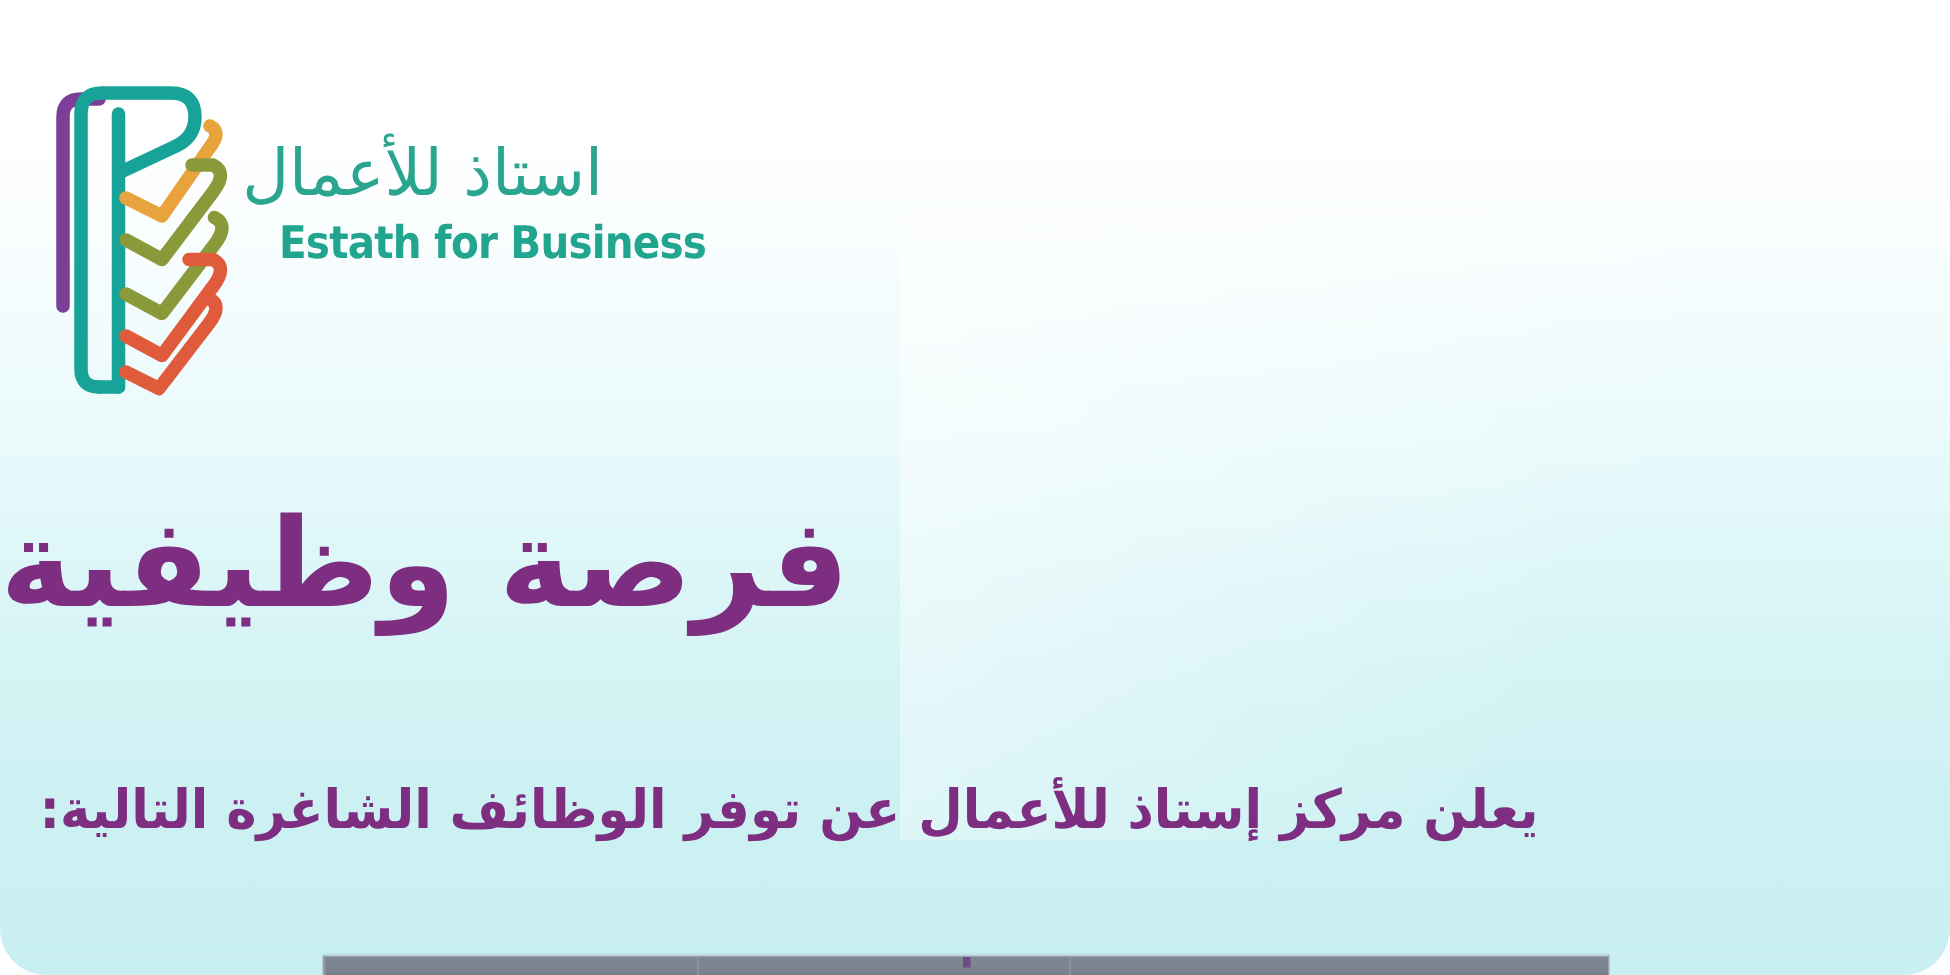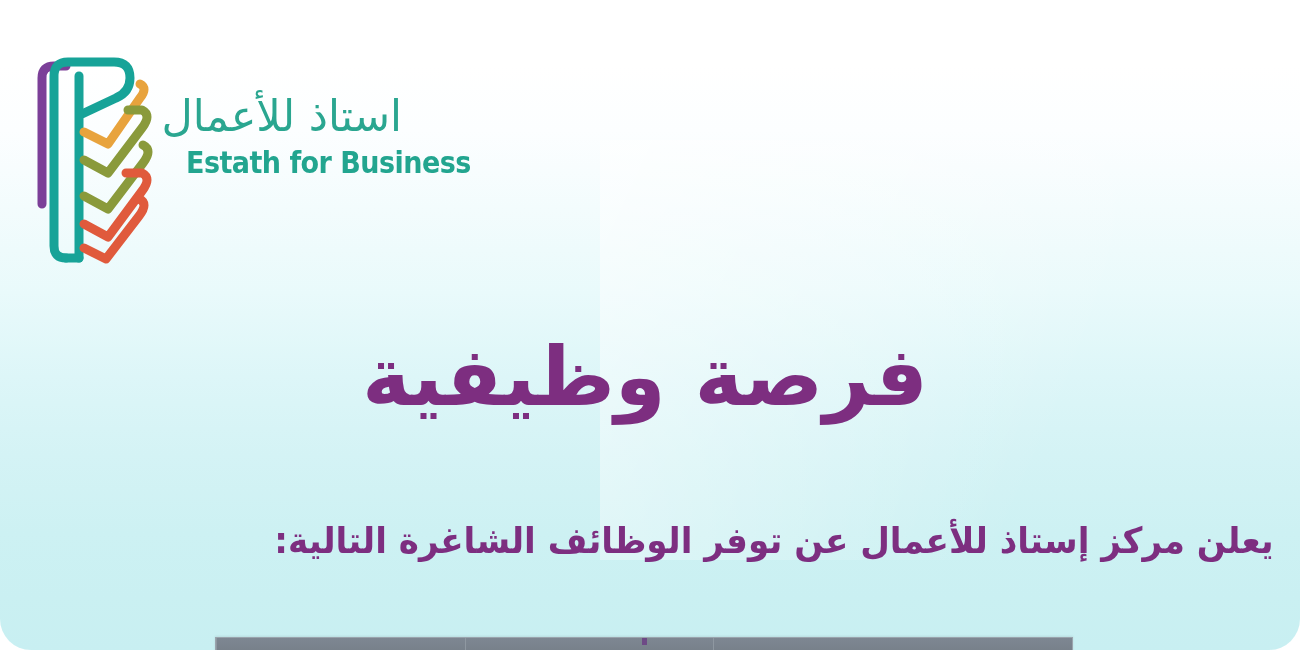--- a/index.html
+++ b/index.html
@@ -92,42 +92,41 @@
     text-align: right;
     white-space: nowrap;
   }
 
   
   .headline {
     position: absolute;
     left: 0;
     top: 330px;
     width: 1300px;
-    text-align: center;
   }
   .headline-text {
     display: inline-block;
     direction: rtl;
     font-family: "DejaVu Sans", "Liberation Sans", sans-serif;
     font-size: 82px;
     font-weight: 700;
     color: #7d2e80;
     line-height: 1.15;
     letter-spacing: 0px;
     margin-right: 10px;
     white-space: nowrap;
   }
 
   
   .subheadline {
     position: absolute;
     left: 0;
     top: 518px;
     width: 1300px;
-    text-align: right;
+    text-align: left;
   }
   .subheadline-text {
     display: inline-block;
     direction: rtl;
     font-family: "DejaVu Sans", "Liberation Sans", sans-serif;
     font-size: 36px;
     font-weight: 700;
     color: #7d2e80;
     line-height: 1.25;
     letter-spacing: 0px;

